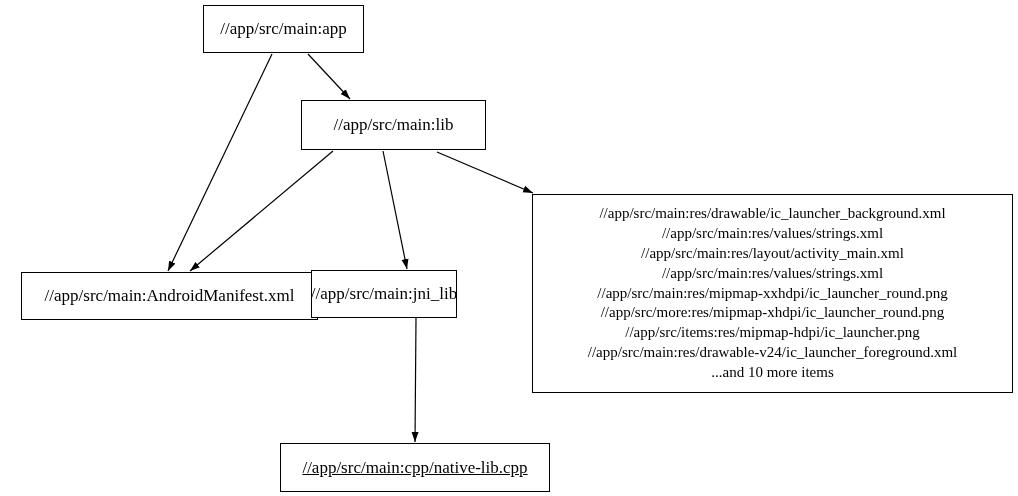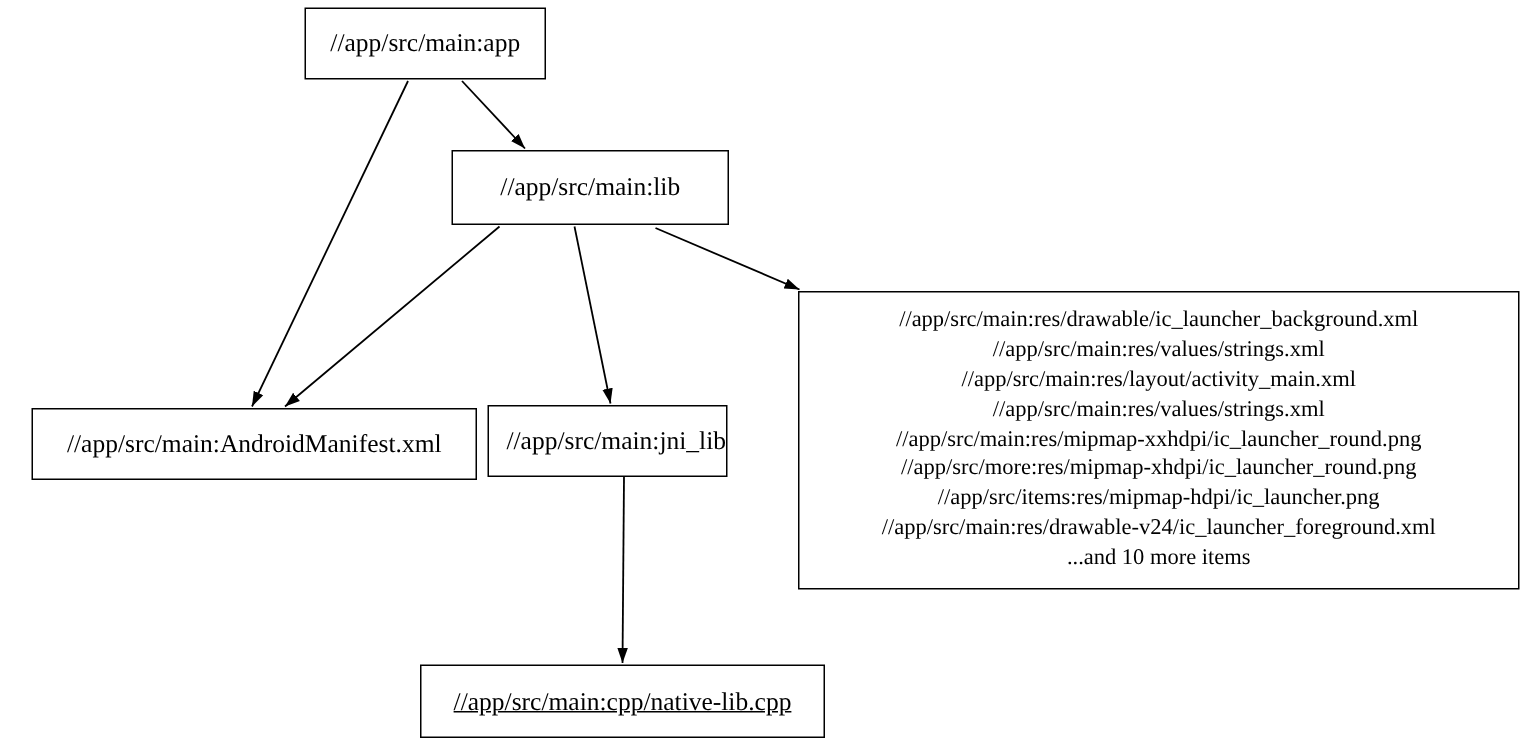--- a/index.html
+++ b/index.html
@@ -44,21 +44,21 @@
   }
   .node.multi {
     flex-direction: column;
     white-space: nowrap;
     font-size: 15px;
     line-height: 19.8px;
   }
   #node-app      { left: 203px; top: 5px;   width: 161px; height: 48px; }
   #node-lib      { left: 301px; top: 100px; width: 185px; height: 50px; }
   #node-manifest { left: 21px;   top: 272px; width: 297px; height: 48px; }
-  #node-jni      { left: 325px; top: 270px; width: 160px; height: 48px; justify-content: flex-end; }
+  #node-jni      { left: 311px; top: 270px; width: 146px; height: 48px; }
   #node-res      { left: 532px; top: 194px; width: 481px; height: 199px; }
   #node-native   { left: 280px; top: 443px; width: 270px; height: 49px; text-decoration: underline; }
 </style>
 </head>
 <body>
 
 <div class="canvas">
 
   <svg class="edges" viewBox="0 0 1018 496" aria-hidden="true">
     <defs>

